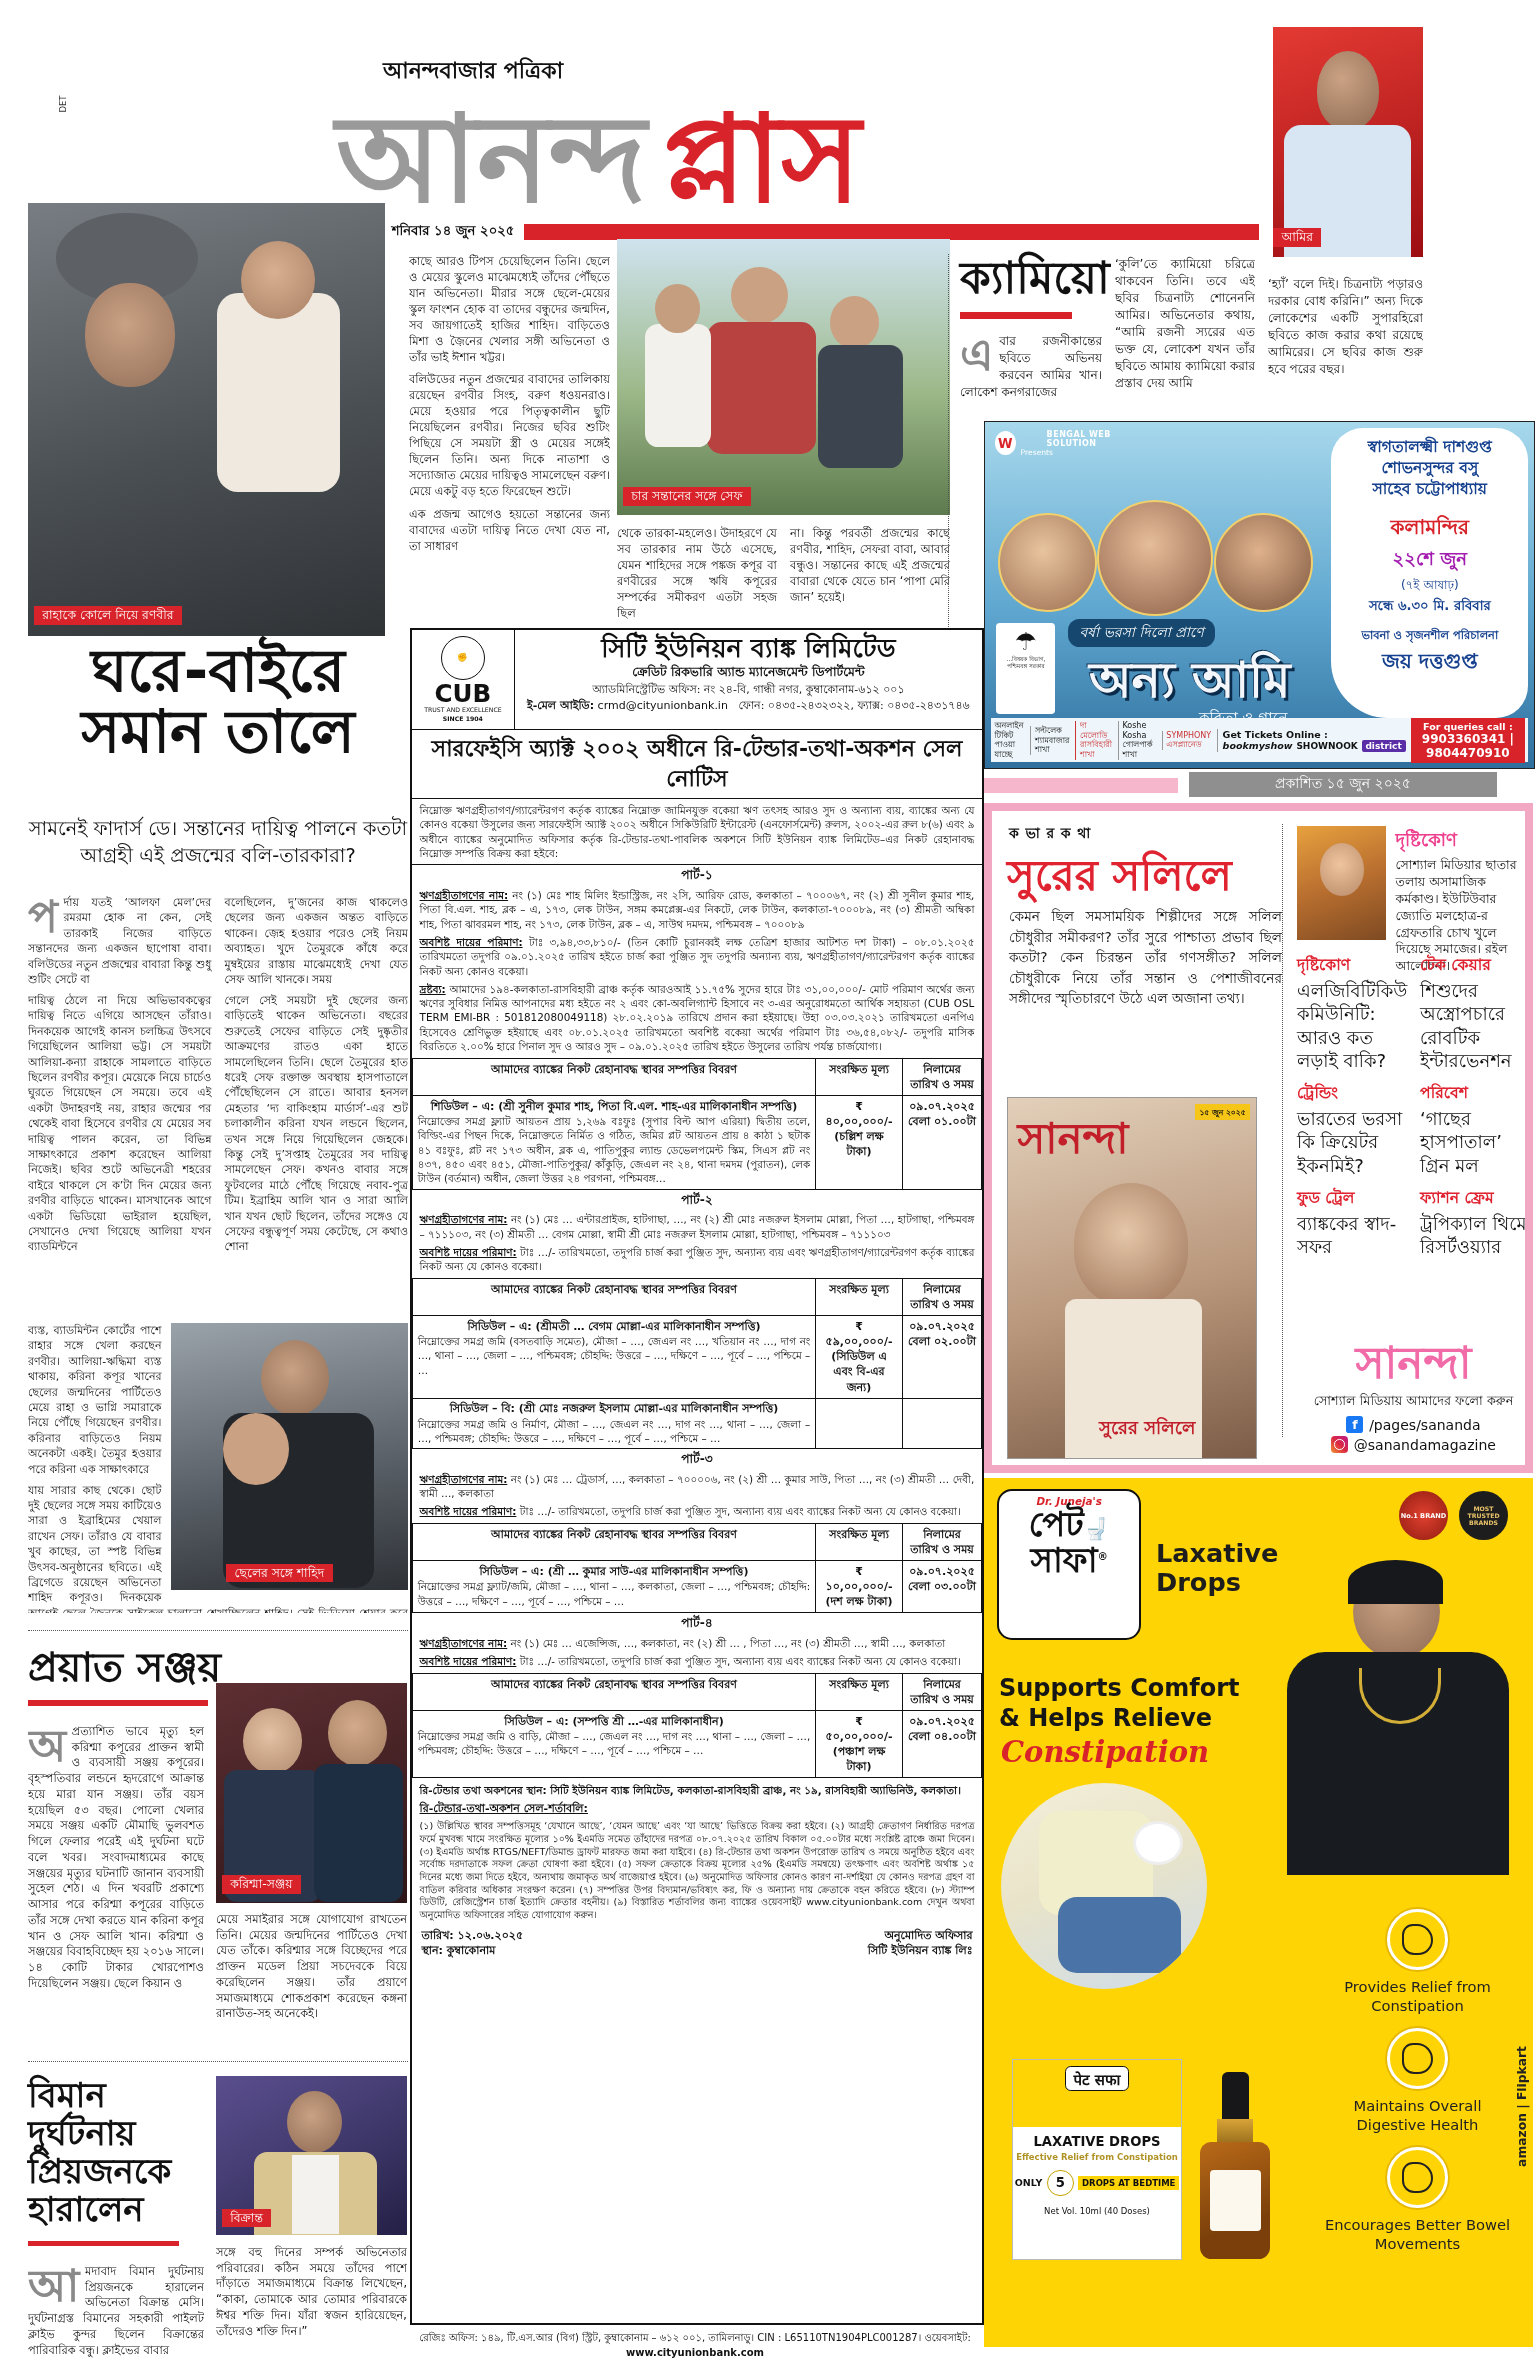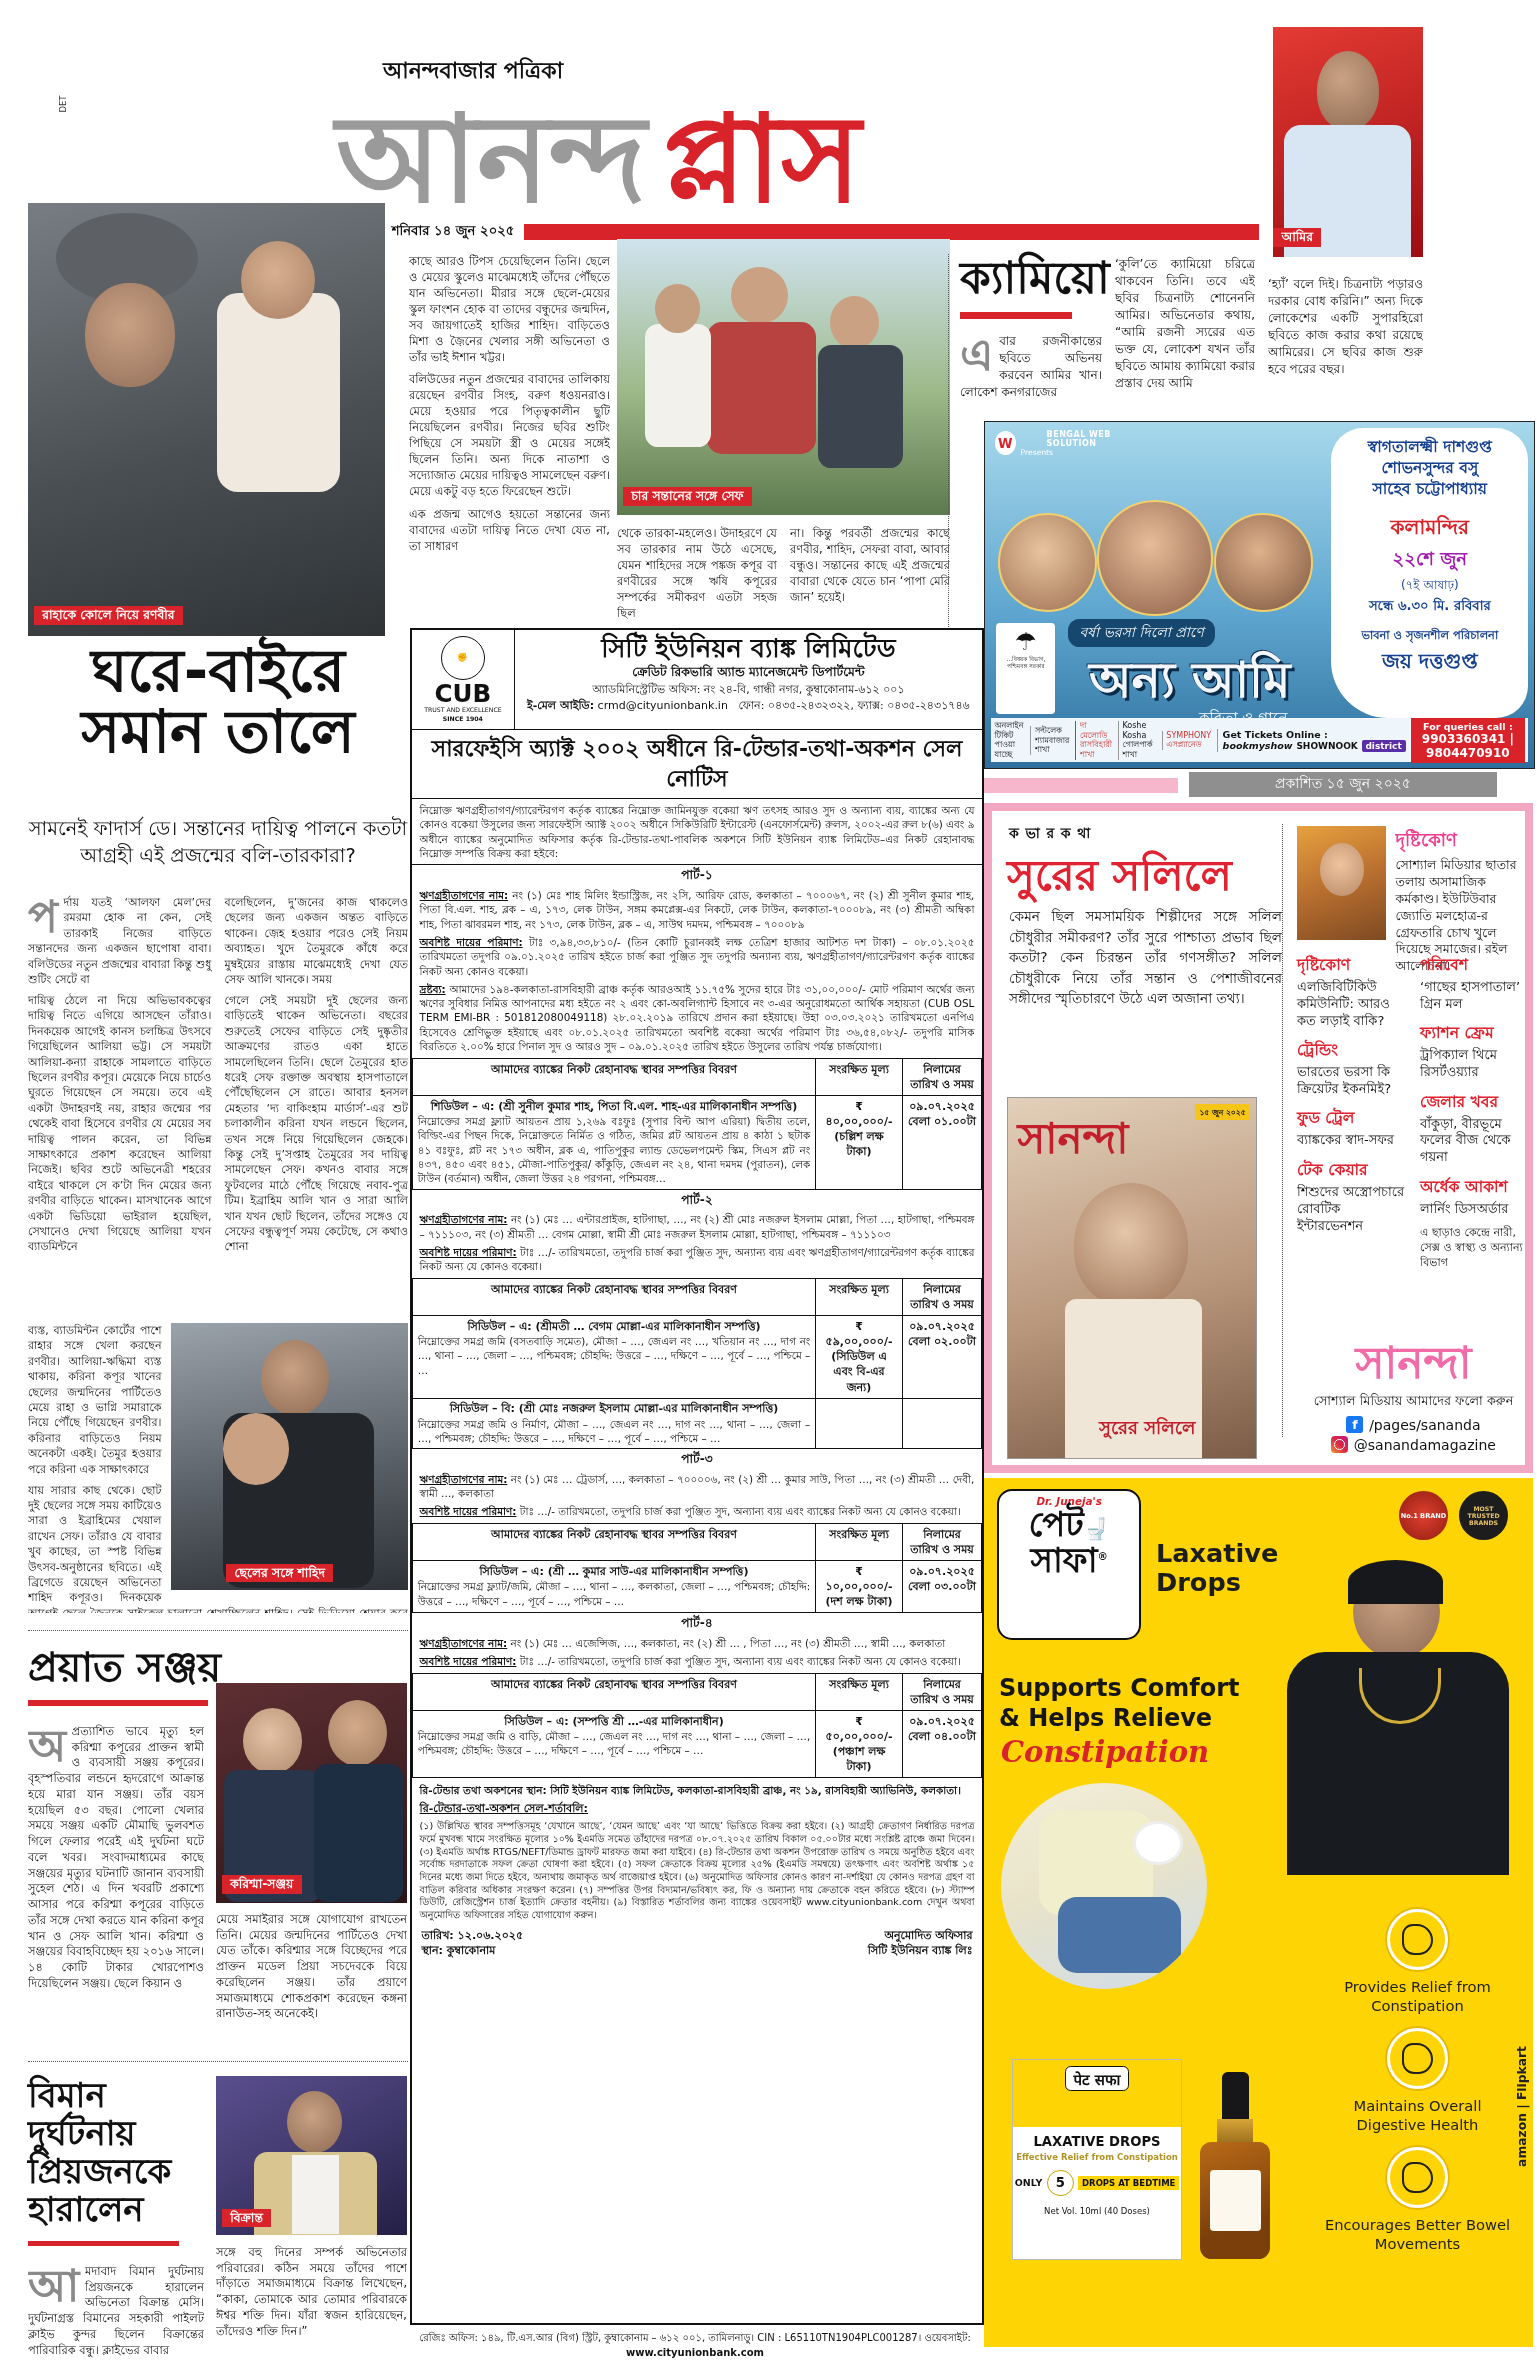--- a/index.html
+++ b/index.html
@@ -1,20 +1,20 @@
 <!DOCTYPE html>
 <html style="font-size:15px"><head>
 <meta charset="utf-8">
 <style>
   html,body{margin:0;padding:0;background:#e8e8e8;}
   #page{position:relative;width:1538px;height:2378px;background:#fff;overflow:hidden;
         font-family:"DejaVu Sans","Liberation Sans",sans-serif;color:#111;}
   .abs{position:absolute;}
   .jt{text-align:justify;}
-  .cap{position:absolute;background:#d8232a;color:#fff;font-size:12.3px;font-weight:bold;padding:1.9px 8.5px;line-height:1.2;}
+  .cap{position:absolute;background:#d8232a;color:#fff;font-size:12.3px;font-weight:normal;padding:1.9px 8.5px;line-height:1.2;}
   .photo{overflow:hidden;}
   .dropcap{float:left;font-size:44px;line-height:.82;font-weight:bold;color:#8a8a8a;padding:3.8px 5.7px 0 0;}
   .redbar{background:#d8232a;}
   
   #notice{border:2.8px solid #111;background:#fff;font-size:10.4px;line-height:1.38;}
   #notice .hd{display:flex;border-bottom:1.9px solid #111;}
   #notice .logo-cell{width:98px;border-right:1.9px solid #111;text-align:center;padding:5.7px 1.9px;}
   #notice .t-cell{flex:1;text-align:center;padding:3.8px 5.7px 1.9px;}
   #notice .bank-title{font-size:25.6px;font-weight:bold;line-height:1.1;}
   #notice .dept{font-size:12.3px;font-weight:bold;margin-top:1.9px;}
@@ -28,21 +28,21 @@
   table.ntab th,table.ntab td{border:1.9px solid #111;padding:2.8px 4.7px;vertical-align:top;}
   table.ntab th{font-size:11px;text-align:center;}
   .row-label{font-weight:bold;text-align:center;font-size:11px;}
   .vcell,.dcell{font-weight:bold;text-align:center;font-size:11px;}
   .terms{font-size:9.5px;line-height:1.34;padding:1.9px 7.6px;}
   .sign{display:flex;justify-content:space-between;padding:3.8px 9.5px 5.7px;font-weight:bold;font-size:11px;}
   
   .sn-head{color:#e02330;font-weight:bold;}
   .sn-item{break-inside:avoid;margin-bottom:8.5px;}
   .sn-item .h{color:#e02330;font-weight:bold;font-size:15.6px;}
-  .sn-item .t{font-size:13px;line-height:1.3;}
+  .sn-item .t{font-size:18px;line-height:1.3;}
   
   .benefit{display:flex;flex-direction:column;align-items:center;margin-bottom:13.2px;text-align:center;}
   .bicon{width:55px;height:55px;border-radius:50%;background:#ffd405;border:3.8px solid #fff;box-shadow:0 0 0 1.9px #e6b800;position:relative;margin-bottom:6.6px;}
   .bicon:after{content:"";position:absolute;left:12.3px;top:12.3px;width:26.5px;height:26.5px;border:2.8px solid #222;border-radius:40% 60% 55% 45%;}
   .dotv{border-left:1.9px dotted #555;}
   .doth{border-top:1.9px dotted #555;}
 </style>
 </head>
 <body>
 

